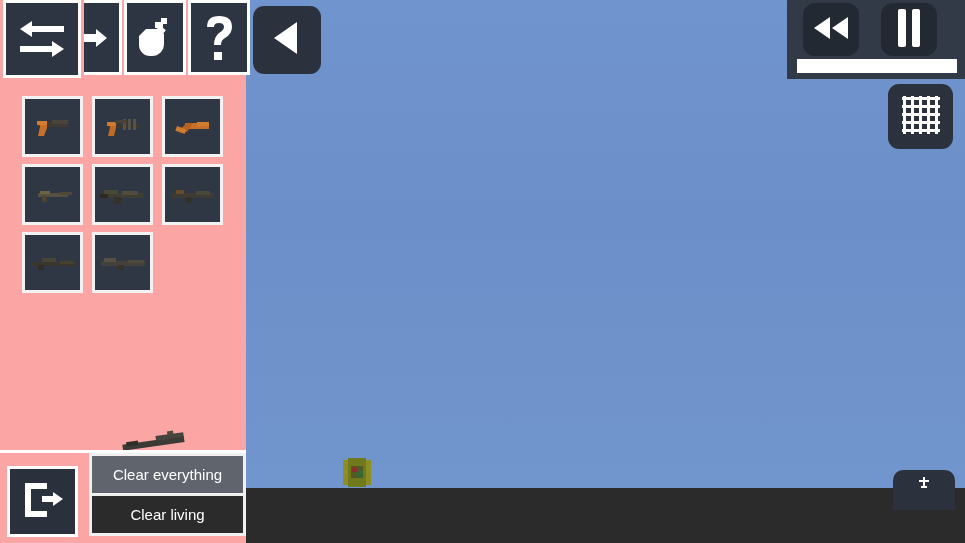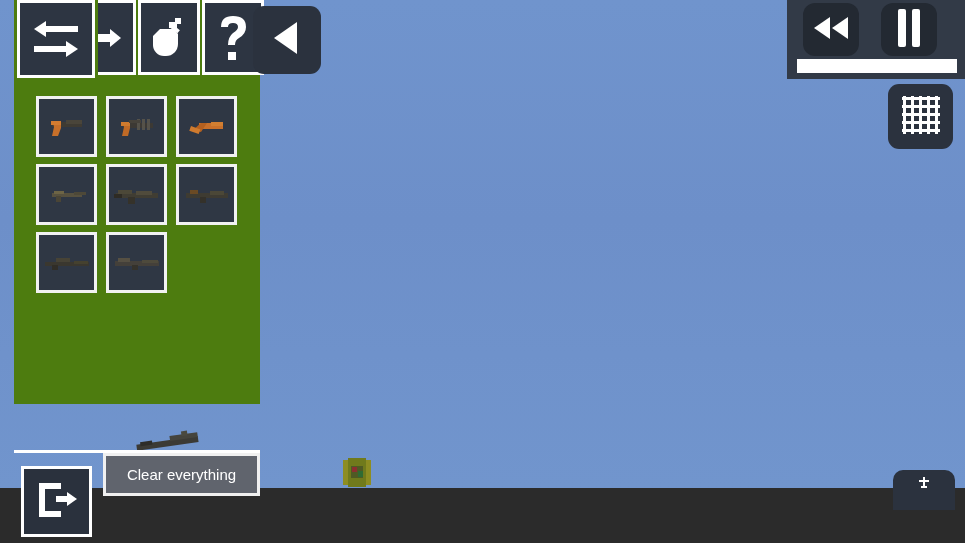--- a/index.html
+++ b/index.html
@@ -40,23 +40,23 @@
   }
   #world-crate {
     position: absolute;
     left: 341px; top: 456px;
     width: 32px; height: 32px;
   }
 
   
   #sidebar {
     position: absolute;
-    left: 14px; top: 0;
-    width: 246px; height: 404px;
-    background: #4d7c0f;
+    left: 0; top: 0;
+    width: 246px; height: 543px;
+    background: #fca5a5;
   }
   #sidebar-divider-bottom {
     position: absolute;
     left: 0; top: 450px;
     width: 246px; height: 3px;
     background: #ffffff;
   }
 
   
   #toolbar {
@@ -415,20 +415,21 @@
         <svg width="46" height="42" viewBox="0 0 46 42">
           <path d="M5 4 h22 v6 h-16 v22 h16 v6 h-22 z" fill="#ffffff"></path>
           <rect x="22" y="17" width="14" height="6" fill="#ffffff"></rect>
           <polygon points="33,13 43,20 33,27" fill="#ffffff"></polygon>
         </svg>
       </span>
     </div>
 
     <div id="clear-panel">
       <button class="clear-btn" id="btn-clear-everything">Clear everything</button>
+      <button class="clear-btn" id="btn-clear-living">Clear living</button>
     </div>
 
   </div>
 
   <div id="back-button">
     <span>
       <svg width="34" height="36" viewBox="0 0 34 36">
         <polygon points="27,2 27,34 4,18" fill="#ffffff"></polygon>
       </svg>
     </span>

